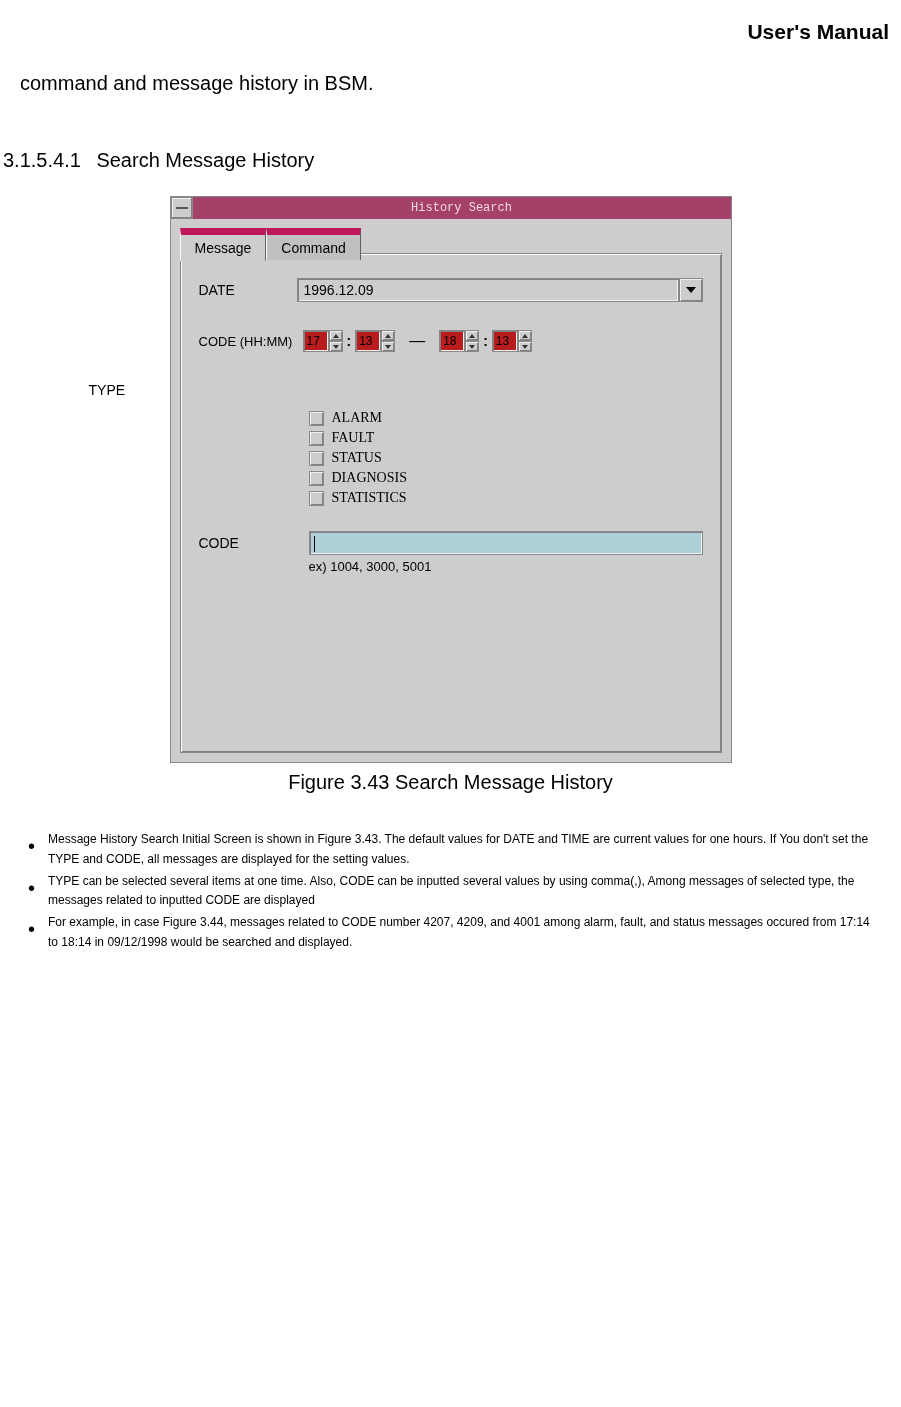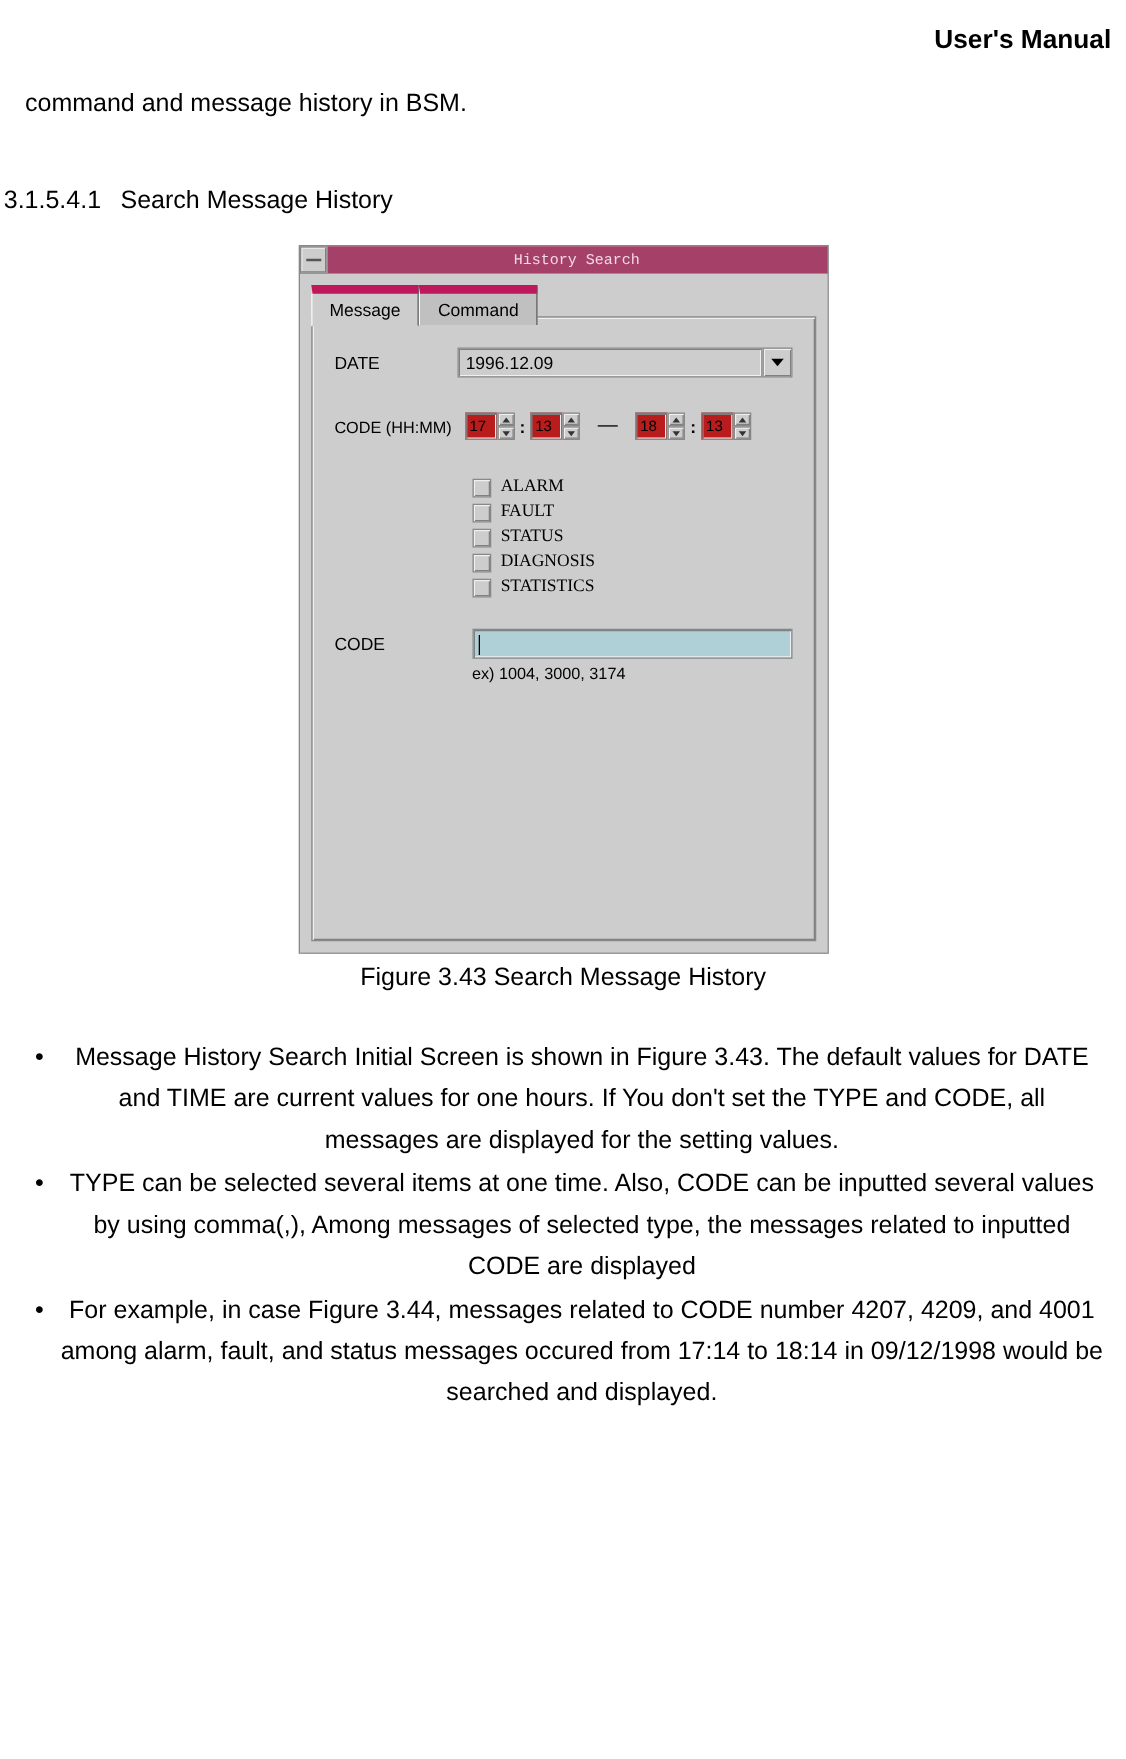--- a/index.html
+++ b/index.html
@@ -32,21 +32,21 @@
     font-size: 20px;
     margin-left: -15px;
     margin-bottom: 24px;
   }
   .section-heading .num { display: inline-block; margin-right: 10px; }
 
   
   .shot-wrap { text-align: center; }
   .window {
     display: inline-block;
-    width: 424px;
+    width: 562px;
     text-align: left;
     border: 1px solid #888;
     background: #cdcdcd;
     box-shadow: inset -1px -1px 0 #808080, inset 1px 1px 0 #f0f0f0;
   }
   .titlebar {
     display: flex;
     align-items: stretch;
     height: 22px;
     background: #a54068;
@@ -197,26 +197,25 @@
 
   .figure-caption {
     text-align: center;
     font-size: 20px;
     margin-top: 8px;
     margin-bottom: 36px;
   }
 
   ul.bullets { list-style: none; padding-left: 10px; }
   ul.bullets li {
-    font-size: 20px;
+    font-size: 12px;
     line-height: 1.65;
     position: relative;
     padding-left: 20px;
     margin-bottom: 2px;
-    text-align: center;
   }
   ul.bullets li::before {
     content: "•";
     position: absolute;
     left: 0;
     font-size: 20px;
   }
 
   .footer {
     position: absolute;
@@ -308,20 +307,21 @@
                     <div class="tri-up"></div>
                   </div>
                   <div>
                     <div class="tri-down"></div>
                   </div>
                 </span>
             </span>
           </div>
 
           <div>
+            <div class="type-label" style="font-size:14px;">TYPE</div>
             <div class="type-block">
               <div class="chk-row">
                   <div class="chk"></div>
                   <span>ALARM</span>
                 </div>
               <div class="chk-row">
                   <div class="chk"></div>
                   <span>FAULT</span>
                 </div>
               <div class="chk-row">
@@ -336,21 +336,21 @@
                   <div class="chk"></div>
                   <span>STATISTICS</span>
                 </div>
             </div>
           </div>
 
           <div class="code-row">
             <div class="form-label">CODE</div>
             <div class="code-input"><span class="cursor"></span><span></span></div>
           </div>
-          <div class="code-hint">ex) 1004, 3000, 3174</div>
+          <div class="code-hint">ex) 1004, 3000, 5001</div>
 
         </div>
       </div>
     </div>
   </div>
 
   <div class="figure-caption">Figure 3.43 Search Message History</div>
 
   <ul class="bullets">
     <li>Message History Search Initial Screen is shown in Figure 3.43. The default values for DATE and TIME are current values for one hours. If You don't set the TYPE and CODE, all messages are displayed for the setting values.</li>

